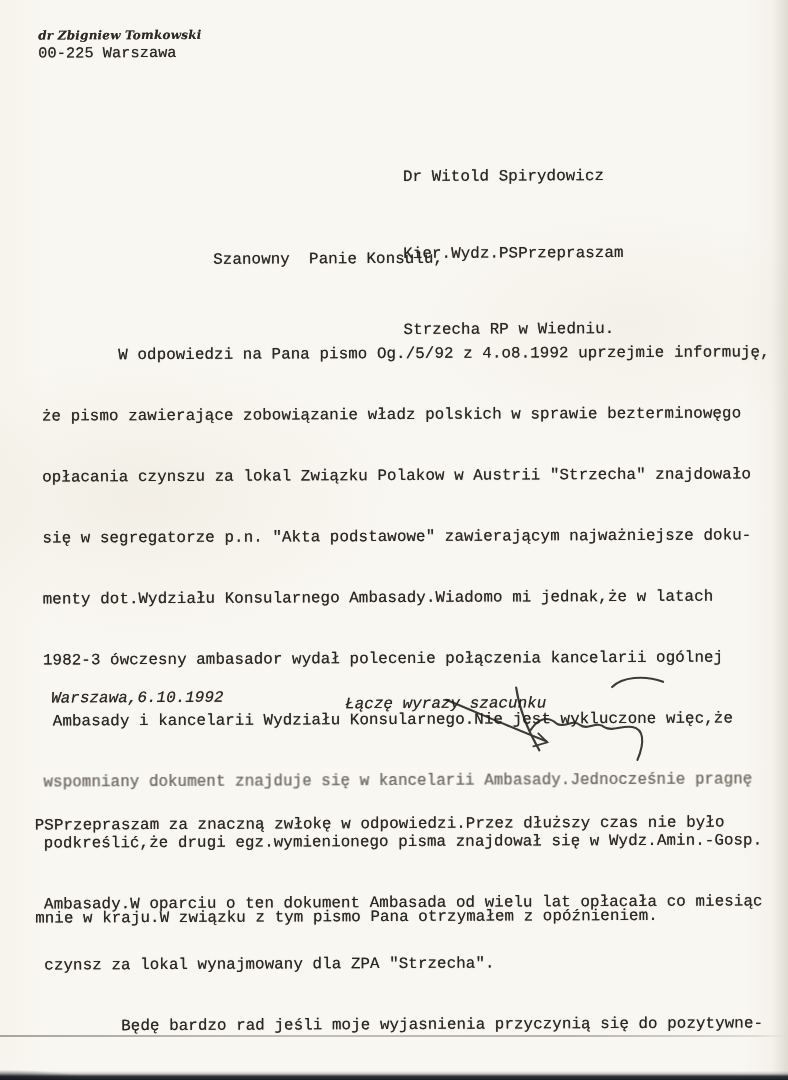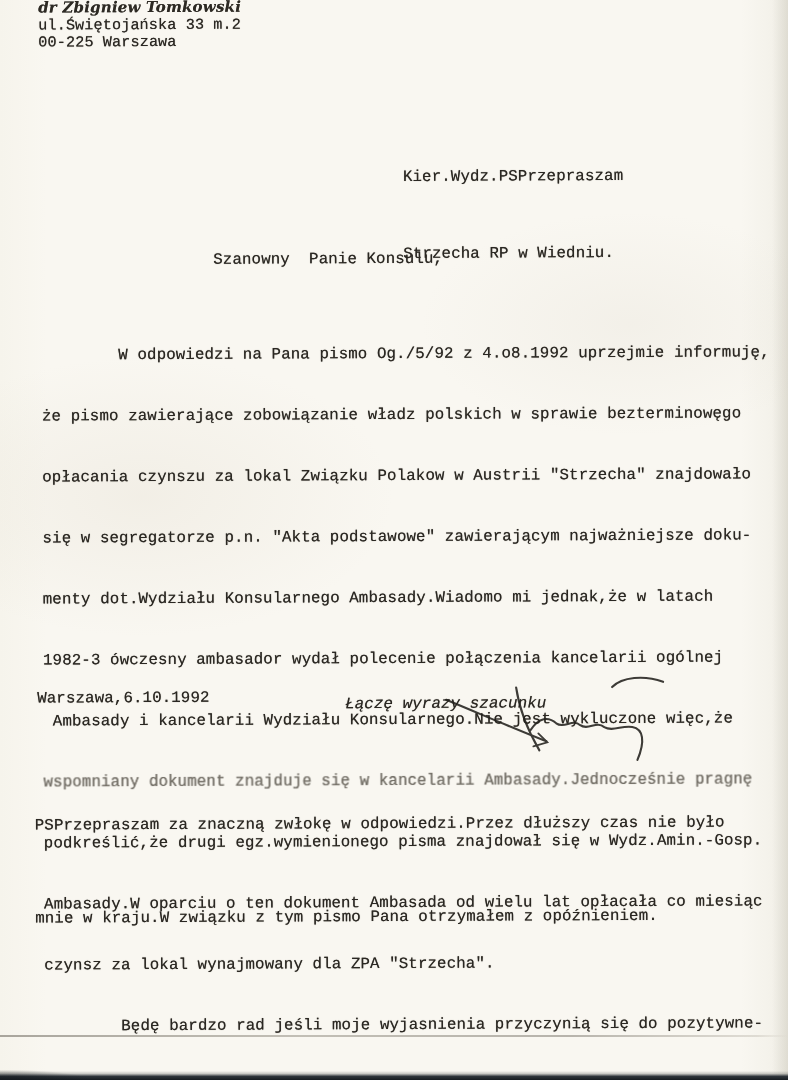--- a/index.html
+++ b/index.html
@@ -20,31 +20,32 @@
   .tilt{position:absolute;inset:0;transform:rotate(-0.25deg);transform-origin:50% 40%;}
   .typew{
     font-family:"Liberation Mono","DejaVu Sans Mono",monospace;
     font-size:15.8px;letter-spacing:0.1px;
     color:#2a2722;white-space:pre;
     text-shadow:0 0 0.7px rgba(42,38,30,0.75);
   }
   .sender{position:absolute;left:40px;top:-2px;line-height:17.5px;}
   .sender .name{
     font-family:"DejaVu Serif","Liberation Serif",serif;
-    font-style:italic;font-weight:bold;font-size:15px;
+    font-style:italic;font-weight:bold;font-size:12px;
     color:#2d2a24;letter-spacing:0.2px;white-space:pre;
     text-shadow:0 0 0.6px rgba(45,42,36,0.7);
+    margin-top:28px;
   }
   .sender .addr{font-size:15.2px;line-height:17.5px;}
   .recipient{position:absolute;left:404px;top:114px;line-height:25.5px;}
   .salutation{position:absolute;left:214px;top:250px;}
   .body-block{position:absolute;left:42px;top:309px;width:720px;}
   .body-block .bline{height:25px;}
   .line-faint{color:#524d44;opacity:0.8;filter:blur(0.25px);}
-  .dateline{position:absolute;left:36px;top:688px;}
+  .dateline{position:absolute;left:50px;top:688px;font-style:italic;}
   .closing{position:absolute;left:344px;top:695px;font-style:italic;}
   .signature{position:absolute;left:415px;top:668px;width:280px;height:105px;}
   .ps-block{position:absolute;left:33px;top:747px;line-height:31px;}
   .crease{
     position:absolute;left:0;top:1035px;width:100%;height:1.5px;
     background:linear-gradient(to right,
       rgba(105,100,90,0.55), rgba(140,135,123,0.5) 38%,
       rgba(118,113,103,0.5) 72%, rgba(160,153,140,0.28) 96%, transparent);
   }
   .bottom-edge{
@@ -61,25 +62,25 @@
   }
 </style>
 </head>
 <body>
 
 <div class="paper">
   <div class="tilt">
 
     <div class="sender">
       <div class="name">dr Zbigniew Tomkowski</div>
-      <div class="addr typew">ul.Świętojańska 33 m.2</div>
       <div class="addr typew">00-225 Warszawa</div>
     </div>
 
     <div class="recipient typew">
+      <div>Dr Witold Spirydowicz</div>
       <div>Kier.Wydz.PSPrzepraszam</div>
       <div>Strzecha RP w Wiedniu.</div>
     </div>
 
     <div class="salutation typew">Szanowny  Panie Konsulu,</div>
 
     <div class="body-block typew">
       <div class="bline">        W odpowiedzi na Pana pismo Og./5/92 z 4.o8.1992 uprzejmie informuję,</div>
       <div class="bline">że pismo zawierające zobowiązanie władz polskich w sprawie bezterminowęgo</div>
       <div class="bline">opłacania czynszu za lokal Związku Polakow w Austrii "Strzecha" znajdowało</div>

